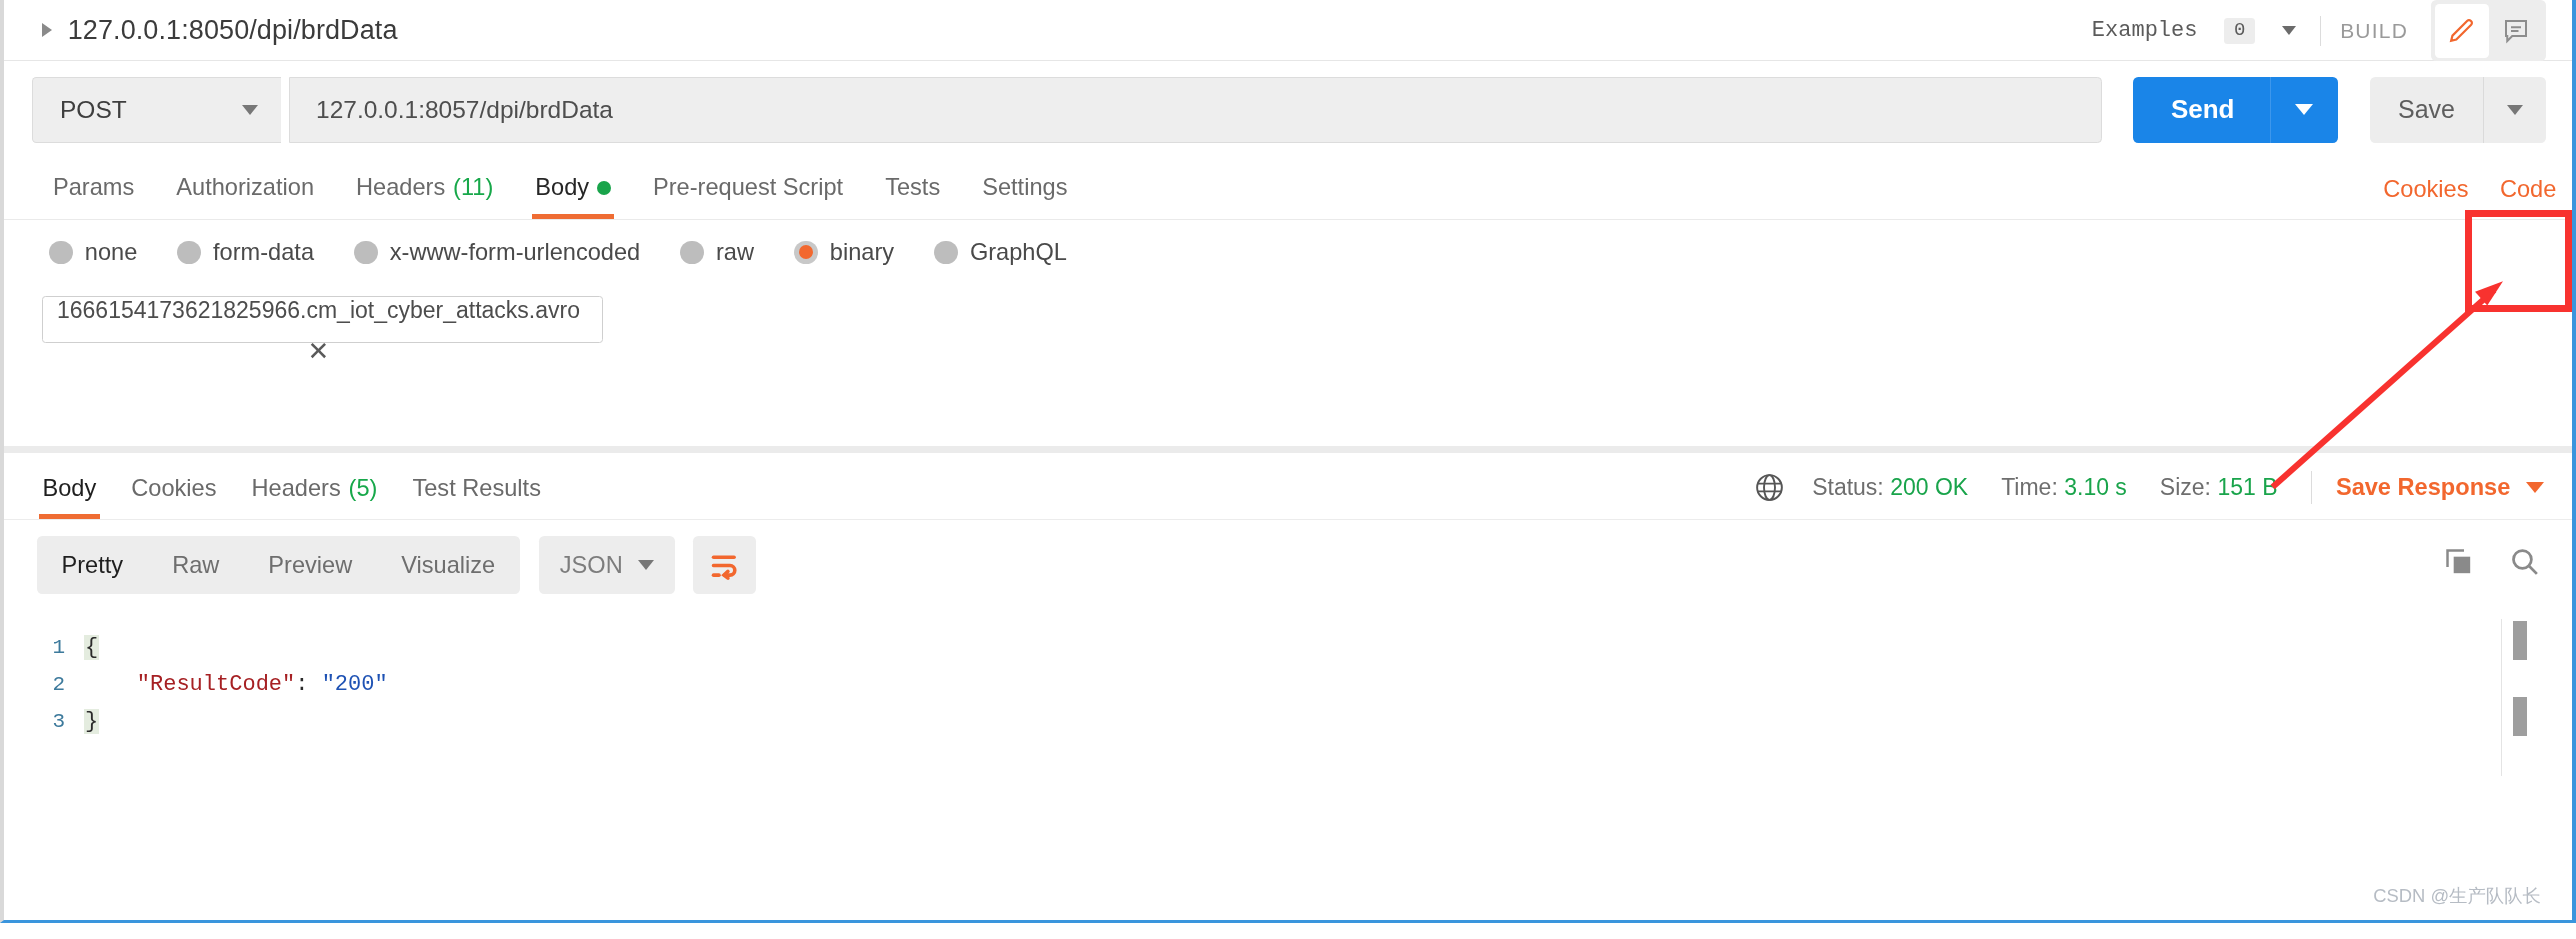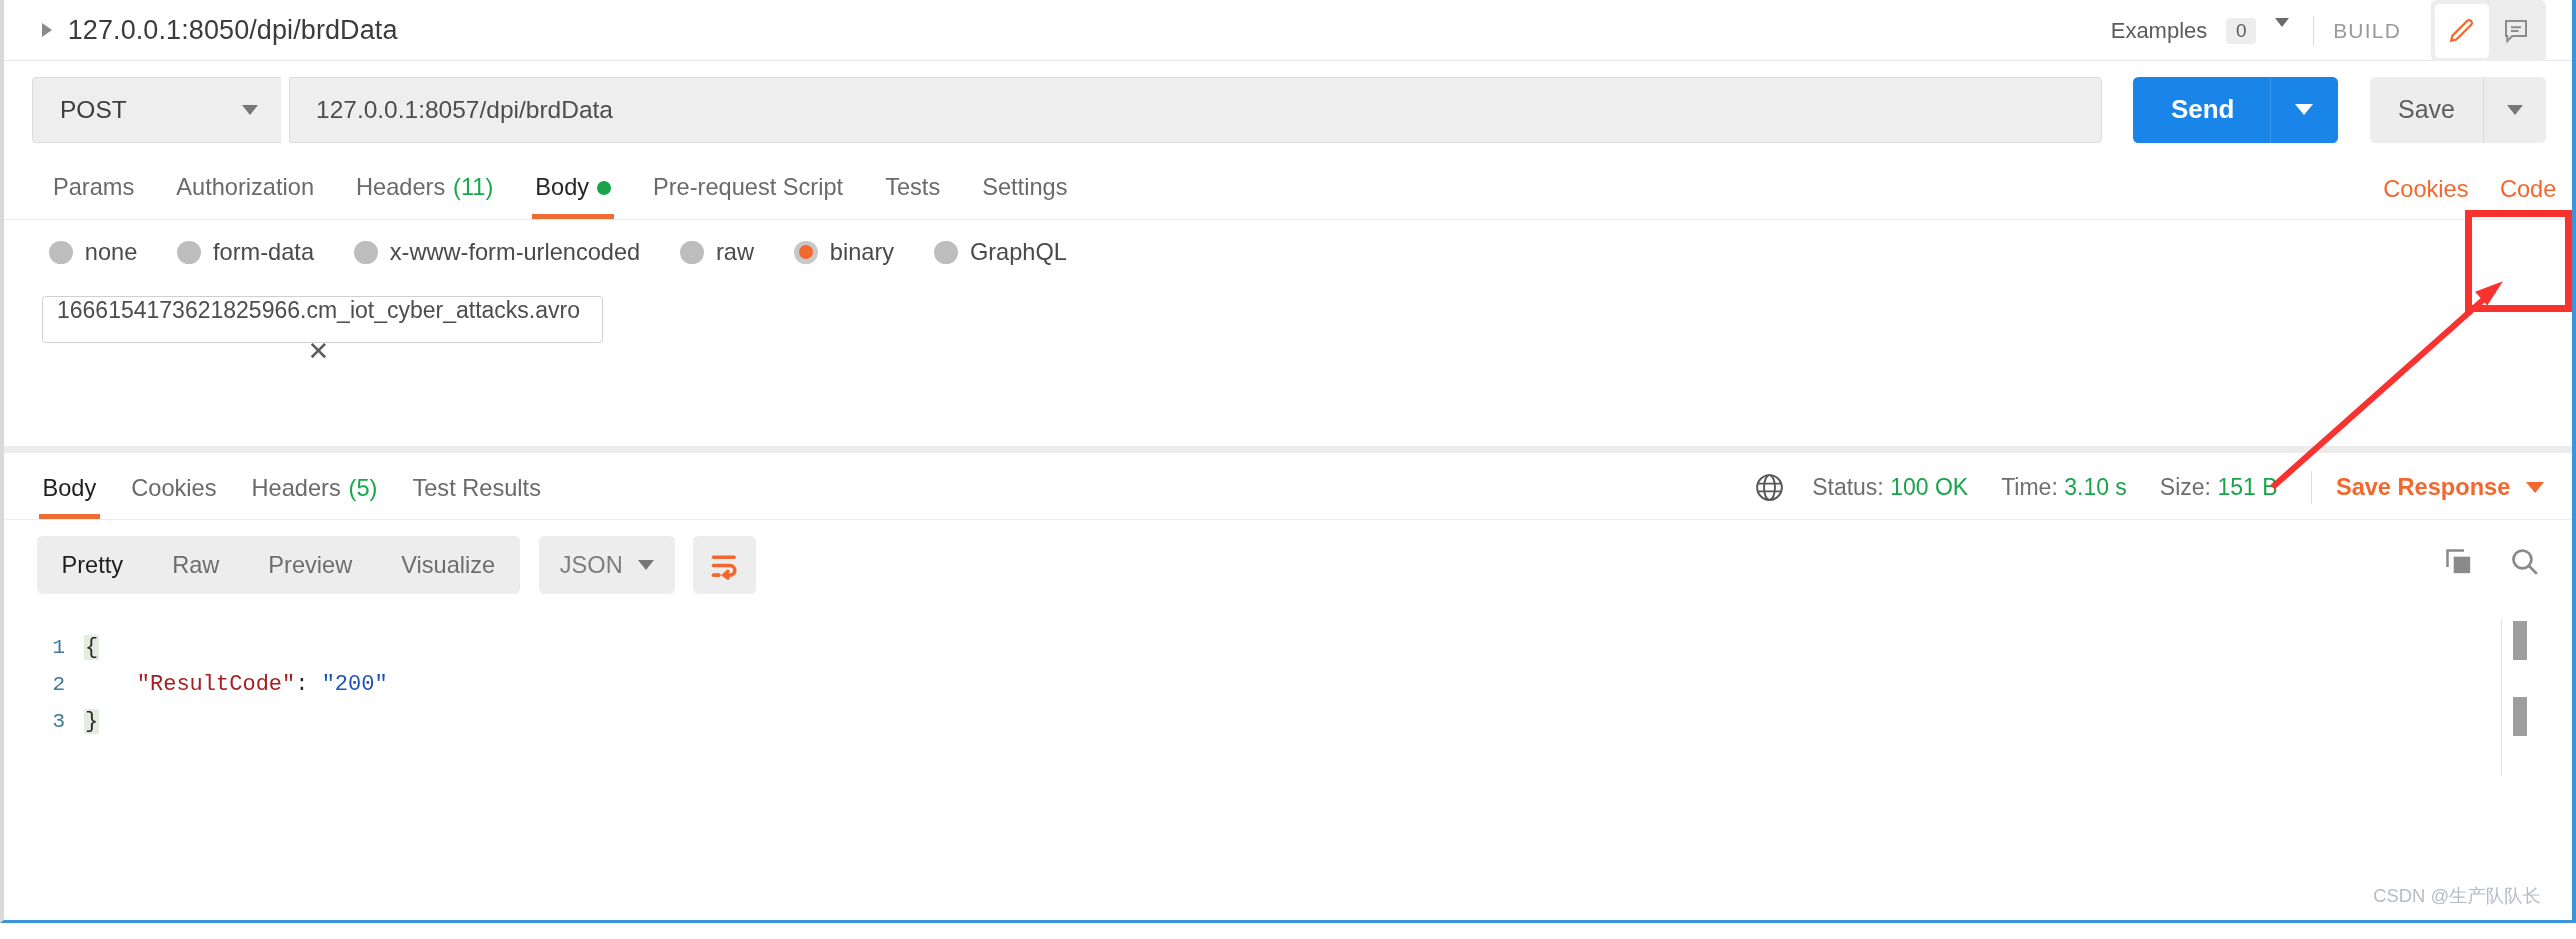--- a/index.html
+++ b/index.html
@@ -43,23 +43,23 @@
     color: #3b3b3b;
     letter-spacing: 0.1px;
   }
   .tabbar-right {
     position: absolute; right: 0; top: 0;
     height: 61px;
     display: flex; align-items: center;
     gap: 0;
   }
   .examples-btn {
-    display: flex; align-items: flex-start; gap: 19px;
+    display: flex; align-items: center; gap: 27px;
     padding: 0 5.2px;
-    font-size: 22px; color: #5b5b5b;
+    font-size: 22px; color: #5b5b5b; font-family: Liberation Mono, monospace;
   }
   .examples-count {
     background: #ededed;
     border-radius: 3.5px;
     font-size: 19px;
     color: #5b5b5b;
     padding: 3.5px 9.6px;
     line-height: 1;
   }
   .caret-down-sm {
@@ -67,21 +67,21 @@
     border-top: 9.6px solid #6b6b6b;
     border-left: 7.9px solid transparent;
     border-right: 7.9px solid transparent;
   }
   .vdiv {
     width: 0.9px; height: 30px; background: #dcdcdc;
     margin: 0 19px;
   }
   .build-label {
     font-size: 21px; color: #9a9a9a; letter-spacing: 1.2px;
-    margin-right: 30px;
+    margin-right: 23px;
   }
   .icon-btn {
     width: 54px; height: 54px;
     display: flex; align-items: center; justify-content: center;
     border-radius: 4.4px;
   }
   .icon-btn.active { background: #ffffff; }
   .icon-btn-group {
     display: flex; align-items: center;
     background: #ededed; border-radius: 5.2px;
@@ -503,21 +503,21 @@
     <div class="resp-status">
       <span class="globe">
         <svg width="33" height="33" viewBox="0 0 24 24" fill="none" stroke="#565656" stroke-width="1.4">
           <circle cx="12" cy="12" r="9"></circle>
           <ellipse cx="12" cy="12" rx="4" ry="9"></ellipse>
           <path d="M3.2 9.2h17.6M3.2 14.8h17.6"></path>
         </svg>
       </span>
       <span class="status-item">
         <span>Status:</span>
-        <b>100 OK</b>
+        <b>200 OK</b>
       </span>
       <span class="status-item">
         <span>Time:</span>
         <b>3.10 s</b>
       </span>
       <span class="status-item">
         <span>Size:</span>
         <b>151 B</b>
       </span>
       <span class="status-div"></span>

